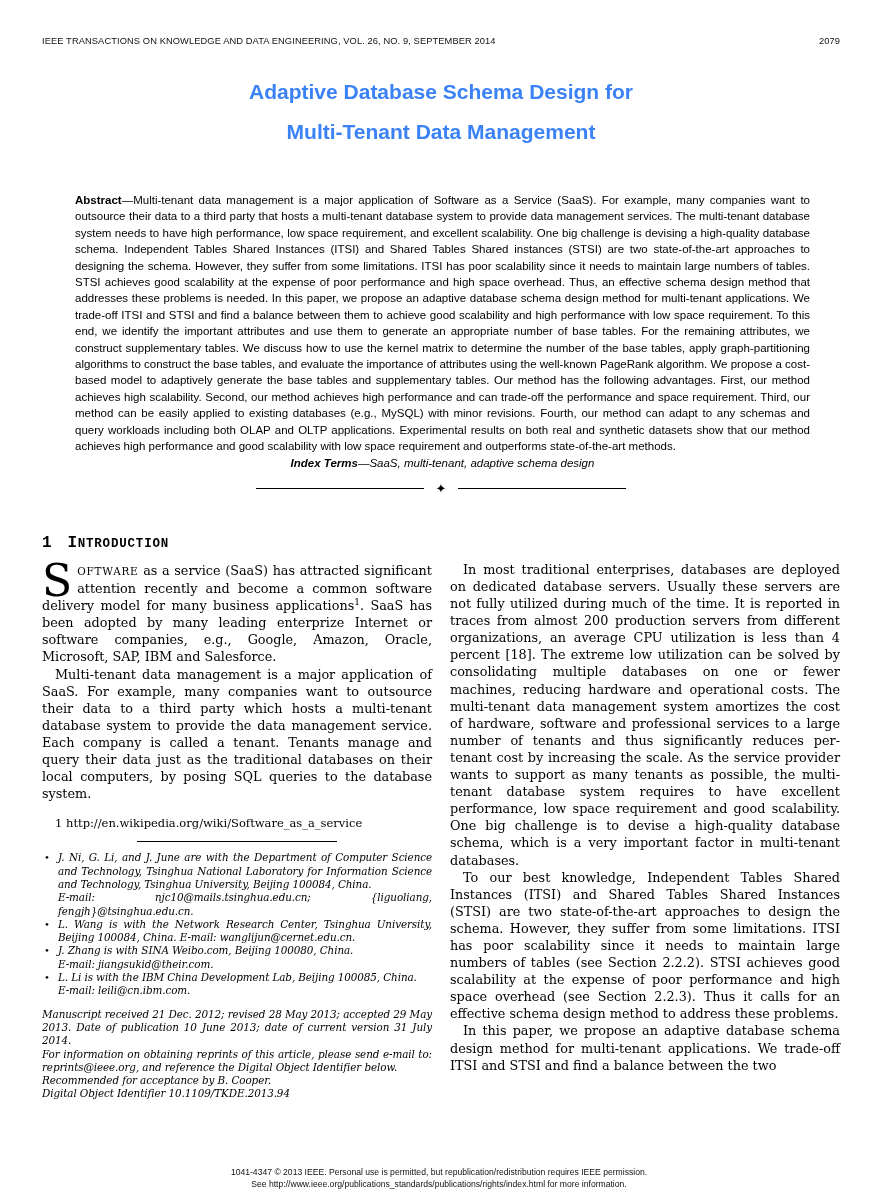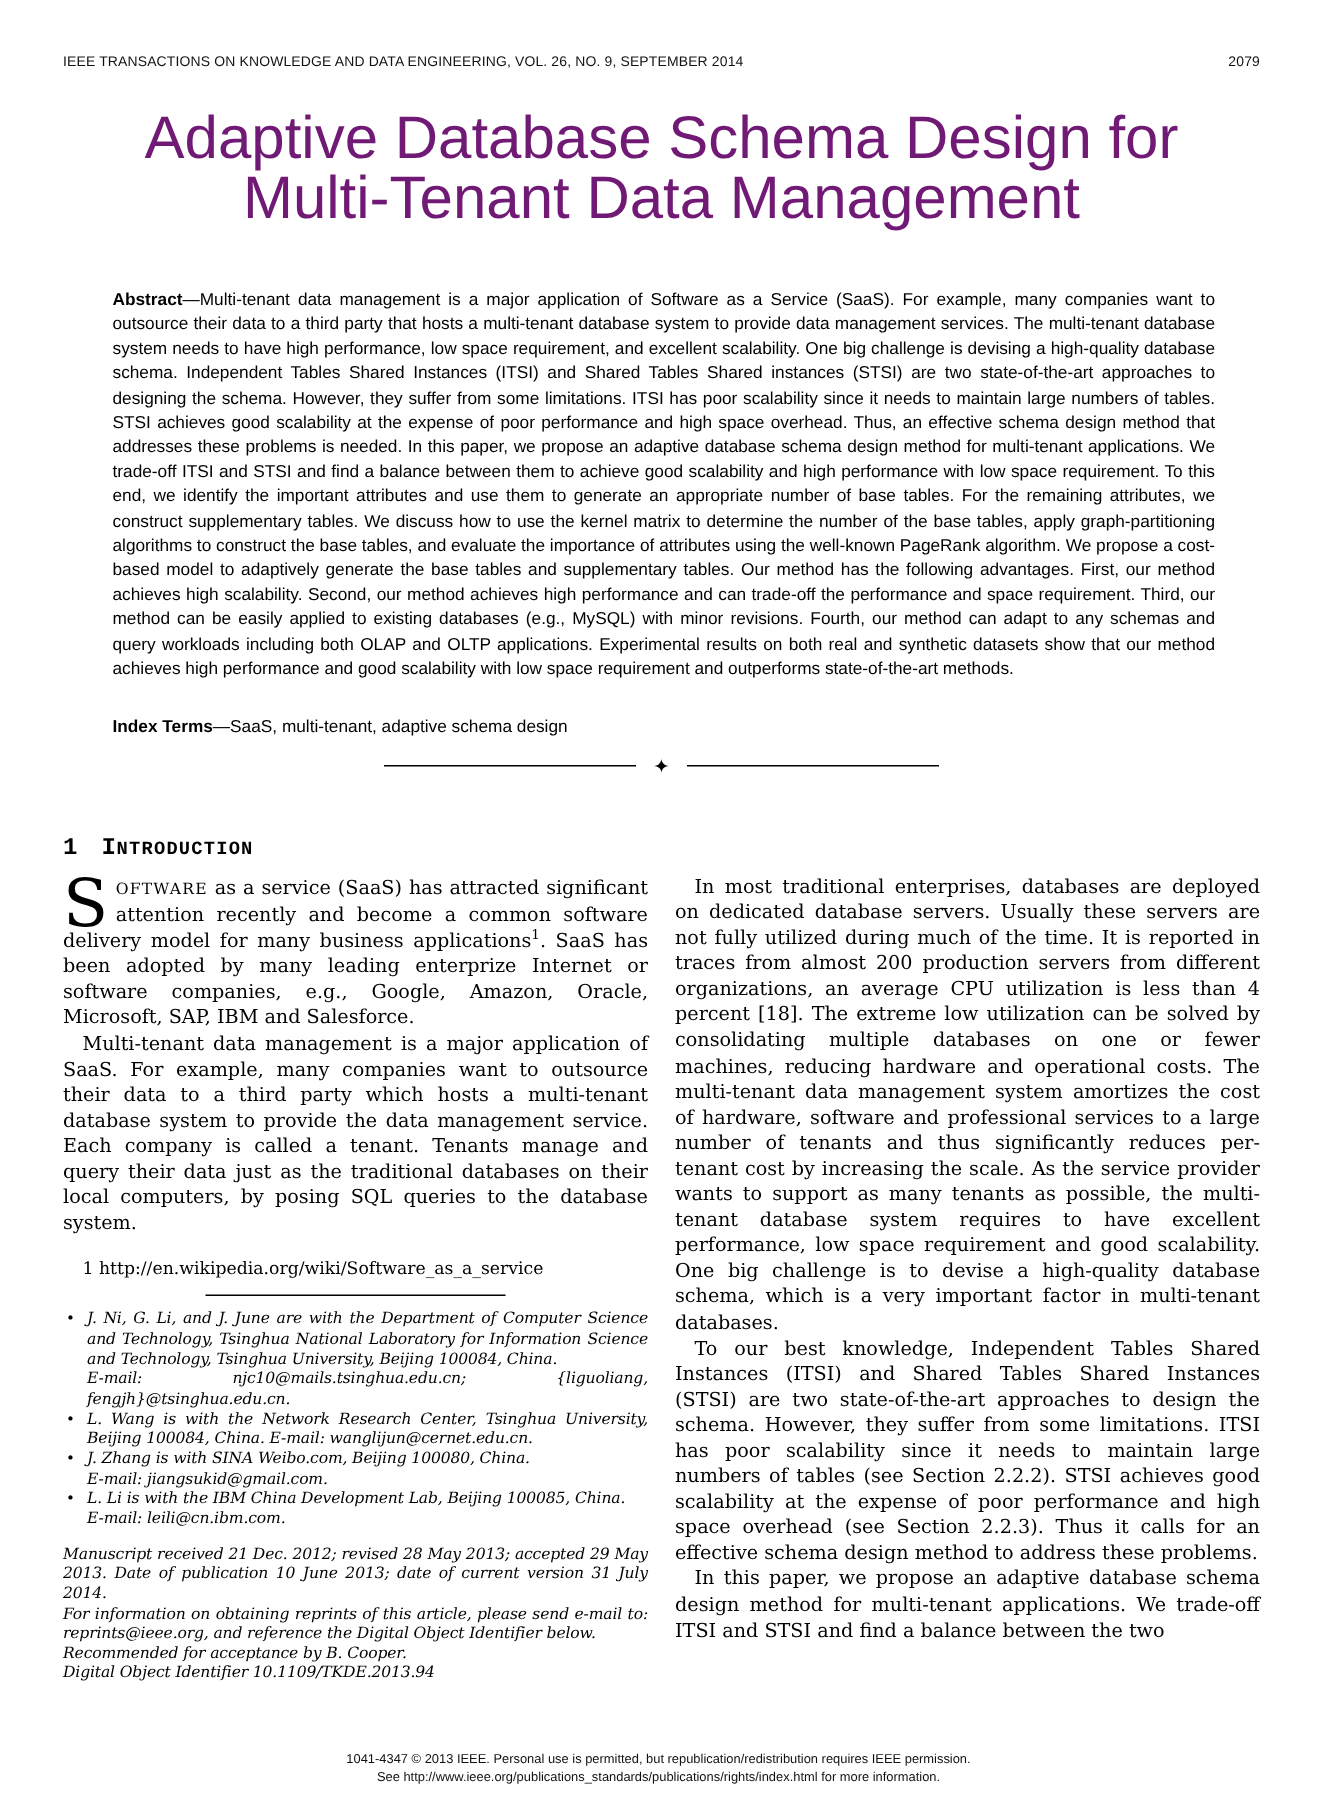--- a/index.html
+++ b/index.html
@@ -19,37 +19,37 @@
   
   .running-head {
     display: flex; justify-content: space-between;
     font-size: 9.3px; letter-spacing: 0.1px;
     color: #111;
   }
   
   .paper-title {
     margin-top: 26px;
     text-align: center;
-    font-size: 40px; line-height: 40px;
-    font-weight: 400; color: #701a75;
+    font-size: 21px; line-height: 40px;
+    font-weight: 700; color: #3b82f6;
   }
   
   .authors {
     margin-top: 22px;
     text-align: center;
     font-size: 14px;
   }
   
   .abstract, .index-terms {
     margin: 0 30px 0 33px;
     font-size: 11.5px; line-height: 16.4px;
     text-align: justify;
   }
   .abstract { margin-top: 40px; }
-  .index-terms { margin-top: 22px; text-align: left; }
+  .index-terms { margin-top: 0; text-align: center; font-style: italic; }
   .bold { font-weight: bold; }
   
   .separator {
     margin-top: 13px;
     display: flex; align-items: center; justify-content: center;
   }
   .separator .line { width: 168px; border-top: 1.3px solid #000; }
   .separator .diamond { font-size: 13px; padding: 0 12px; line-height: 10px; }
   
   .columns {
@@ -170,21 +170,21 @@
         <li>
           <span class="bullet">•</span>
           <span class="aff-text"><span>J. Ni, G. Li, and J. June are with the Department of Computer Science and Technology, Tsinghua National Laboratory for Information Science and Technology, Tsinghua University, Beijing 100084, China.</span><span class="aff-email">E-mail: njc10@mails.tsinghua.edu.cn; {liguoliang, fengjh}@tsinghua.edu.cn.</span></span>
         </li>
         <li>
           <span class="bullet">•</span>
           <span class="aff-text"><span>L. Wang is with the Network Research Center, Tsinghua University, Beijing 100084, China. E-mail: wanglijun@cernet.edu.cn.</span><span class="aff-email"></span></span>
         </li>
         <li>
           <span class="bullet">•</span>
-          <span class="aff-text"><span>J. Zhang is with SINA Weibo.com, Beijing 100080, China.</span><span class="aff-email">E-mail: jiangsukid@gmail.com.</span></span>
+          <span class="aff-text"><span>J. Zhang is with SINA Weibo.com, Beijing 100080, China.</span><span class="aff-email">E-mail: jiangsukid@their.com.</span></span>
         </li>
         <li>
           <span class="bullet">•</span>
           <span class="aff-text"><span>L. Li is with the IBM China Development Lab, Beijing 100085, China.</span><span class="aff-email">E-mail: leili@cn.ibm.com.</span></span>
         </li>
       </ul>
 
       <div class="manuscript-notes">
         <p>Manuscript received 21 Dec. 2012; revised 28 May 2013; accepted 29 May 2013. Date of publication 10 June 2013; date of current version 31 July 2014.</p>
         <p>For information on obtaining reprints of this article, please send e-mail to: reprints@ieee.org, and reference the Digital Object Identifier below.</p>

